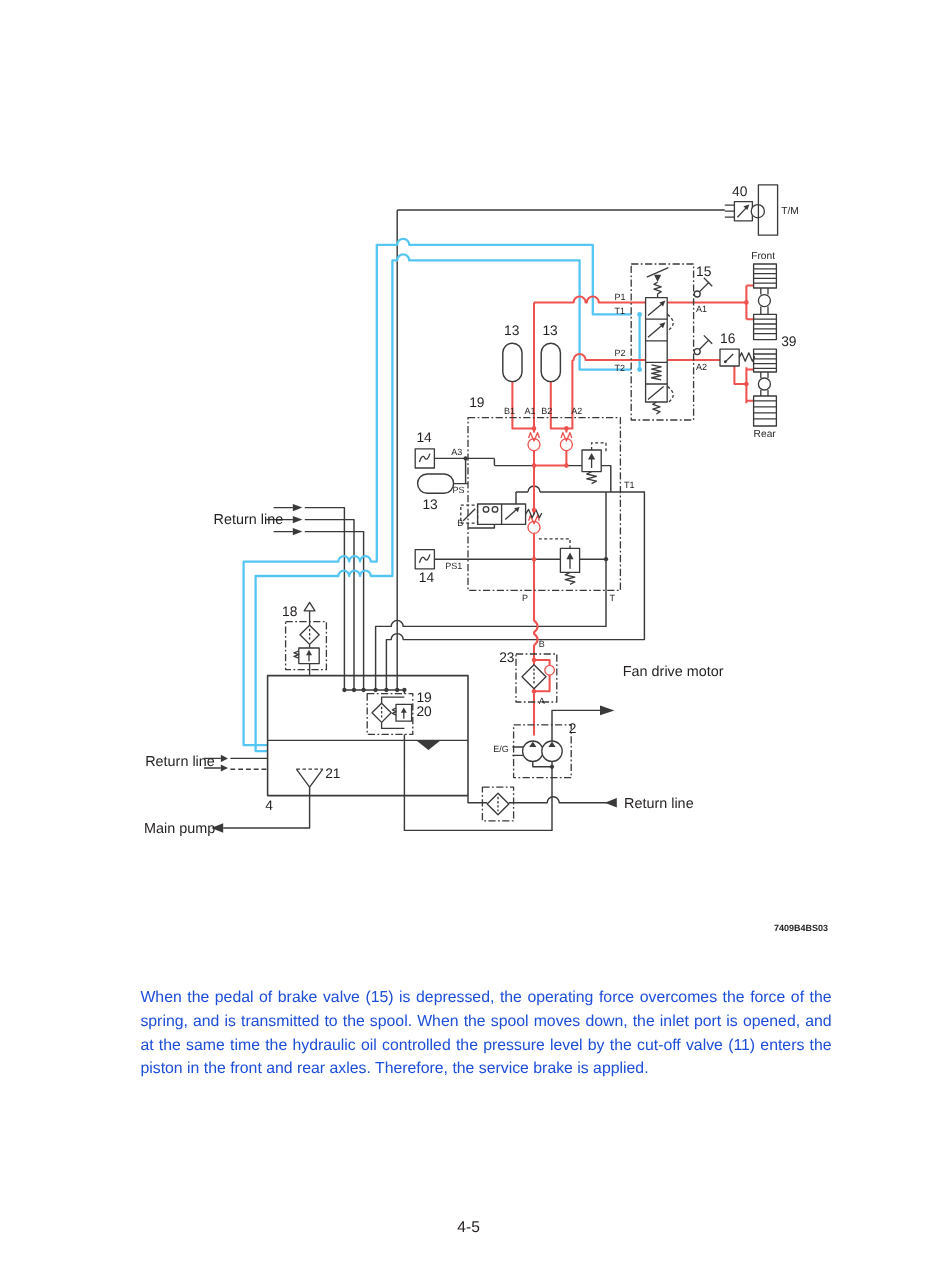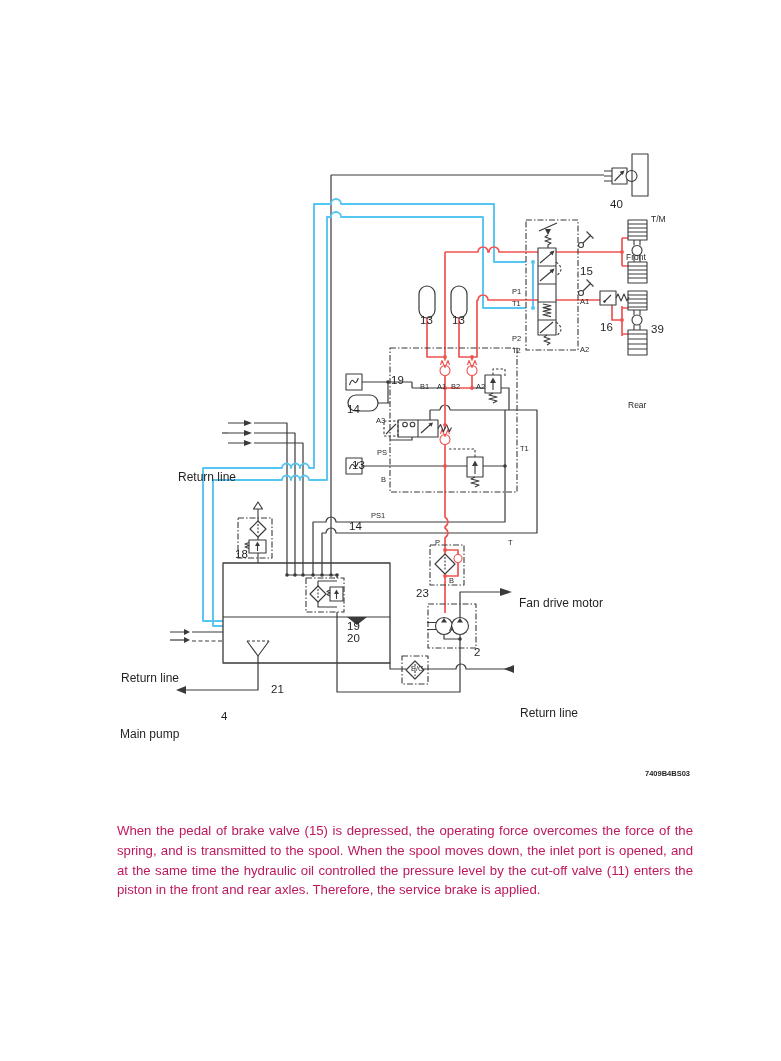--- a/index.html
+++ b/index.html
@@ -4,28 +4,28 @@
 <style>
   :root{
     --ink:#3a3a3a; --red:#ee5350; --blue:#55c5f2; --txt:#231f20;
   }
   html,body{margin:0;padding:0;background:#888;}
   .page{position:relative;width:781px;height:1061px;background:#ffffff;margin:0 auto;
         font-family:"Liberation Sans", sans-serif;color:var(--txt);overflow:hidden;}
   .title{position:absolute;left:98px;top:40px;font-size:14.2px;font-weight:bold;letter-spacing:.2px;}
   .diagram{position:absolute;left:0;top:0;width:781px;height:781px;}
   .diagram svg{position:absolute;left:0;top:0;}
-  .lbl{position:absolute;white-space:nowrap;line-height:1;color:var(--txt);margin-top:44px;}
+  .lbl{position:absolute;white-space:nowrap;line-height:1;color:var(--txt);}
   .lbl.num{font-size:11.5px;}
   .lbl.port{font-size:7.5px;}
   .lbl.sm{font-size:8.5px;}
   .lbl.text{font-size:12px;}
   .figcode{position:absolute;left:645px;top:769px;font-size:7.5px;font-weight:bold;}
   .body-text{position:absolute;left:117px;top:821px;width:576px;font-size:13.2px;
-             line-height:19.8px;text-align:justify;color:#be185d;}
+             line-height:19.8px;text-align:justify;color:#1d4ed8;}
   .page-number{position:absolute;left:0;top:1015px;width:100%;text-align:center;font-size:13px;}
 </style>
 </head>
 <body>
 
 <div class="page">
 
   <div class="diagram">
     <svg width="781" height="781" viewBox="0 0 781 781" fill="none" stroke-linejoin="round">
 
@@ -339,13 +339,14 @@
         <span class="lbl port" style="left: 411px; top: 621px;">E/G</span>
         <span class="lbl text" style="left: 519px; top: 553px;">Fan drive motor</span>
         <span class="lbl text" style="left: 520px; top: 663px;">Return line</span>
       </div>
   </div>
 
   <div class="figcode">7409B4BS03</div>
 
   <div class="body-text">When the pedal of brake valve (15) is depressed, the operating force overcomes the force of the spring, and is transmitted to the spool. When the spool moves down, the inlet port is opened, and at the same time the hydraulic oil controlled the pressure level by the cut-off valve (11) enters the piston in the front and rear axles. Therefore, the service brake is applied.</div>
 
+  <div class="page-number">4-5</div>
 </div>
 
 </body></html>

